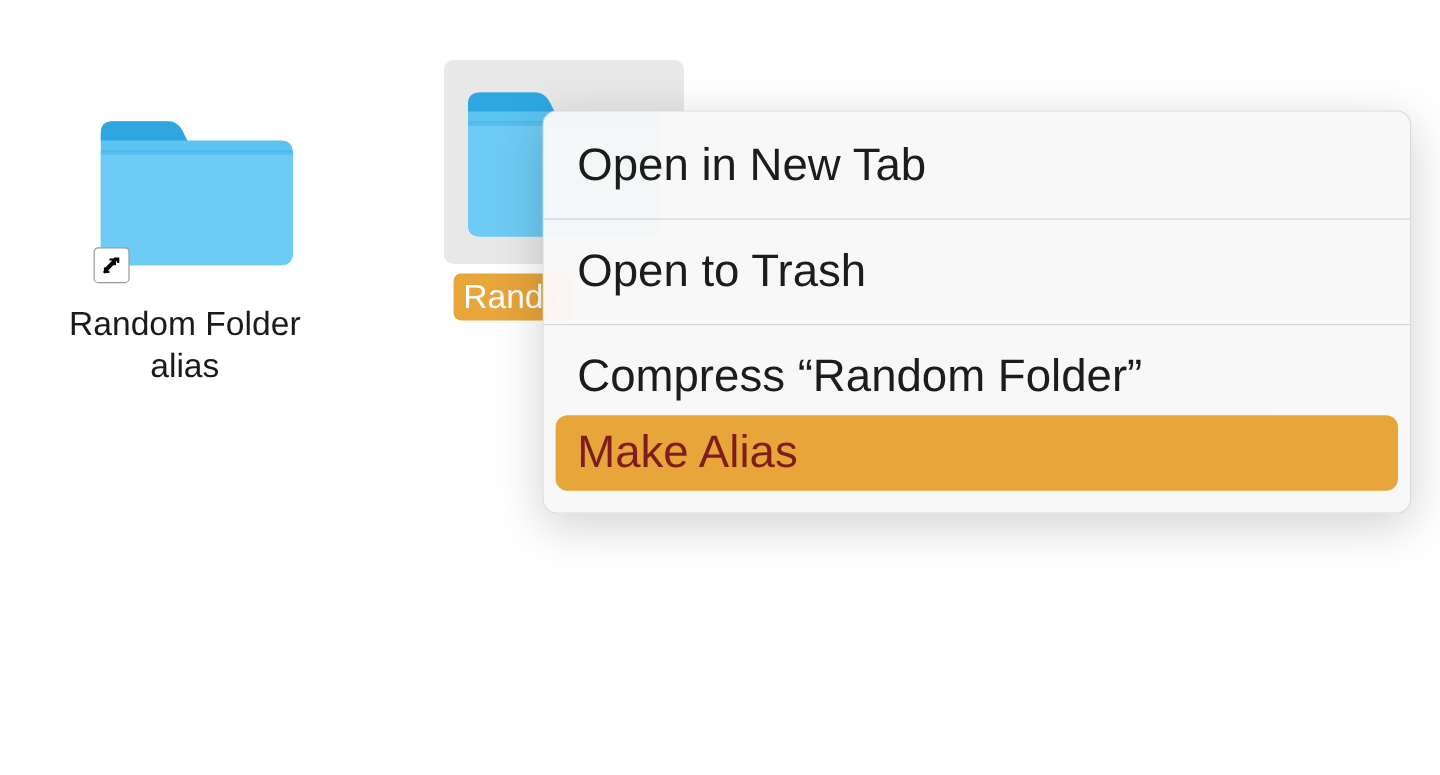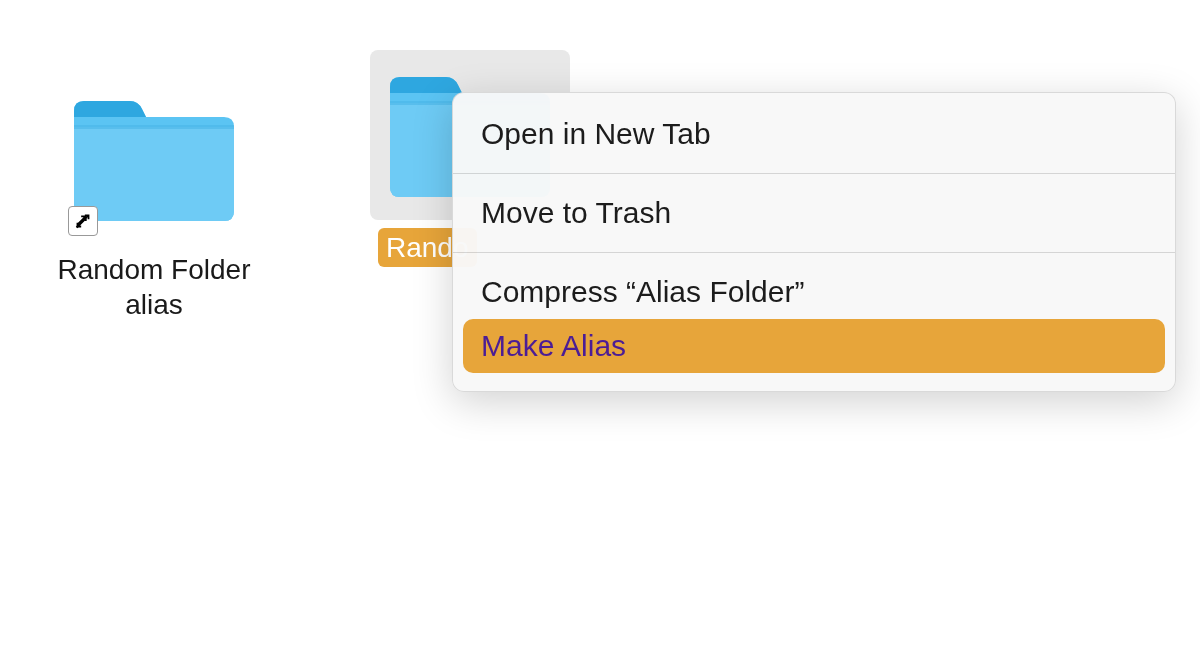--- a/index.html
+++ b/index.html
@@ -81,47 +81,47 @@
       left: 452px;
       top: 92px;
       width: 724px;
       background: rgba(248,248,248,0.97);
       border: 1px solid rgba(0,0,0,0.12);
       border-radius: 12px;
       box-shadow: 0 10px 40px rgba(0,0,0,0.18);
       padding: 10px 0 14px 0;
     }
     .menu-item {
-      font-size: 30px;
+      font-size: 38px;
       color: #1c1c1c;
       padding: 10px 28px;
       cursor: default;
     }
     .menu-item.highlighted {
       background: #e7a53a;
-      color: #4c1d95;
+      color: #7f1d1d;
       margin: 0 10px;
       border-radius: 10px;
       padding: 10px 18px;
     }
     .menu-divider {
       height: 1px;
       background: rgba(0,0,0,0.14);
       margin: 8px 0;
     }
     .menu-group {
       padding: 4px 0;
     }
   </style>
 </head>
 <body>
 
 <div class="desktop">
 
-  <div class="icon-wrapper" style="left:44px; top:74px;">
+  <div class="icon-wrapper" style="left:44px; top:74px;align-items:flex-end;">
     <div class="icon-box">
       <svg class="folder-svg" viewBox="0 0 176 144">
         <path d="M8 24 Q8 14 18 14 L64 14 Q72 14 76 22 L80 30 L158 30 Q168 30 168 40 L168 124 Q168 134 158 134 L18 134 Q8 134 8 124 Z" fill="#5bc4f3"></path>
         <path d="M8 24 Q8 14 18 14 L64 14 Q72 14 76 22 L80 30 L8 30 Z" fill="#2ea7e0"></path>
         <path d="M8 40 L168 40 L168 124 Q168 134 158 134 L18 134 Q8 134 8 124 Z" fill="#6ecbf5"></path>
         <rect x="8" y="38" width="160" height="4" fill="#4ab5e8" opacity="0.6"></rect>
       </svg>
       <div class="alias-arrow">
         <svg viewBox="0 0 24 24">
           <path d="M5 19 L5 14 L7 14 L7 16 L16 7 L14 7 L14 5 L19 5 L19 10 L17 10 L17 8 L8 17 L10 17 L10 19 Z" fill="#000"></path>
@@ -146,22 +146,22 @@
     </div>
     <div class="icon-label selected" style="align-self:flex-start; margin-left:18px;">Rando</div>
   </div>
 
   <div class="context-menu">
     <div class="menu-group">
       <div class="menu-item">Open in New Tab</div>
     </div>
     <div class="menu-divider"></div>
     <div class="menu-group">
-      <div class="menu-item">Move to Trash</div>
+      <div class="menu-item">Open to Trash</div>
     </div>
     <div class="menu-divider"></div>
     <div class="menu-group">
-      <div class="menu-item">Compress “Alias Folder”</div>
+      <div class="menu-item">Compress “Random Folder”</div>
       <div class="menu-item highlighted">Make Alias</div>
     </div>
   </div>
 
 </div>
 
 </body></html>

